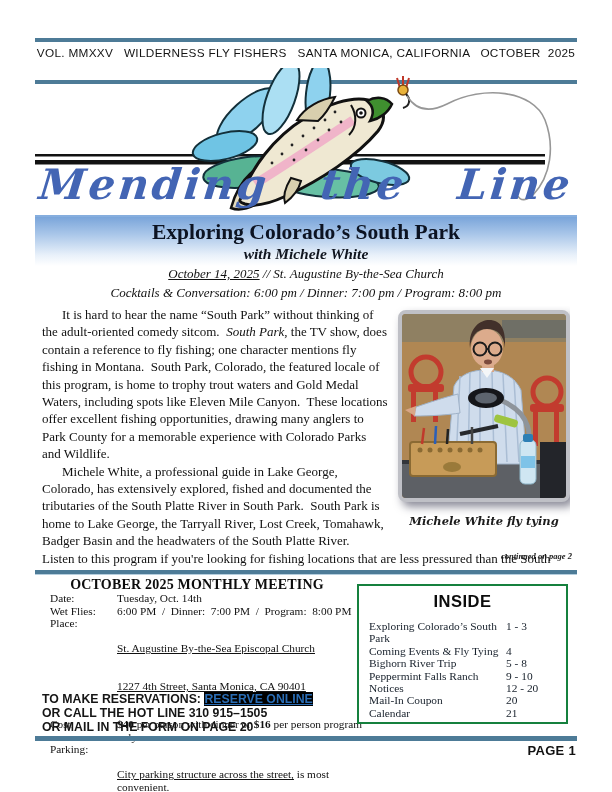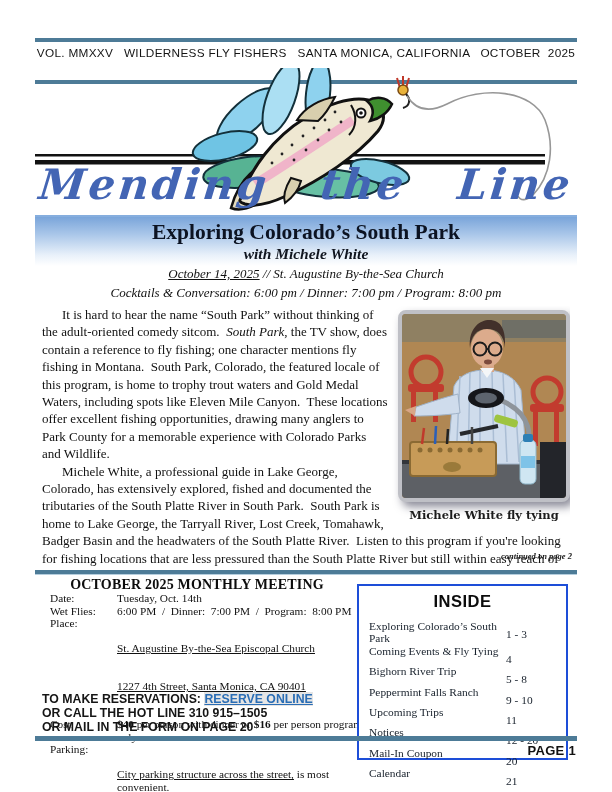--- a/index.html
+++ b/index.html
@@ -42,22 +42,22 @@
     position:absolute; left:42px; top:306px; width:528px; height:264px; overflow:hidden;
     font-size:13px; line-height:17.4px; text-align:left;
   }
   .photo-float { float:right; width:172px; margin:4px 0 4px 10px; }
   .photo-frame {
     width:164px; height:184px; border:4px solid #bfc0c6; border-radius:8px;
     overflow:hidden; box-shadow:4px 5px 8px rgba(30,30,55,.5); background:#8a8a8e;
   }
   .photo-frame svg { display:block; }
   .photo-caption {
-    margin-top:5px; text-align:center; font-family:"DejaVu Serif", serif;
-    font-weight:bold; font-size:11.5px; color:#1c1c1c;
+    margin-top:11px; text-align:center; font-family:"DejaVu Serif", serif;
+    font-style:italic; font-weight:bold; font-size:11.5px; color:#1c1c1c;
   }
   .article p { margin:0; text-indent:20px; white-space:pre-wrap; }
   .p1-italic { font-style:italic; }
   .continued-note {
     position:absolute; right:40px; top:551px;
     font-style:italic; font-weight:bold; font-size:8.5px; color:#222;
   }
   
   .section-rule { position:absolute; left:35px; top:570px; width:542px; height:4px; background:#4d7b97; border-bottom:1px solid #b5cede; }
   
@@ -69,34 +69,34 @@
   .mrow { display:flex;gap:12px; }
   .mlabel { width:55px; flex:none; }
   .mval { flex:1; white-space:pre-wrap; }
   .u { text-decoration:underline; }
   .b { font-weight:bold; }
   
   .reservations {
     position:absolute; left:42px; top:692px;
     font-family:"Liberation Sans", sans-serif; font-weight:bold; font-size:12.3px; line-height:14.2px; color:#151515;
   }
-  .reserve-link { color:#2a6db5; text-decoration:underline; background:#e5e5e5; cursor:pointer; }
+  .reserve-link { color:#2a6db5; text-decoration:underline; background:#000000; cursor:pointer; }
   
   .inside-box {
-    position:absolute; left:357px; top:584px; width:211px; height:176px;
-    border:2px solid #1d4ed8; background:#fff; box-sizing:border-box;
+    position:absolute; left:357px; top:584px; width:211px; height:140px;
+    border:2px solid #15803d; background:#fff; box-sizing:border-box;
   }
   .inside-title {
     margin-top:6px; text-align:center; font-family:"Liberation Sans", sans-serif;
     font-weight:bold; font-size:16.5px; letter-spacing:.5px; color:#0c0c0c;
   }
   .inside-list { margin:9px 10px 0 10px; font-size:11.4px; line-height:12.4px; color:#17202b; }
   .inside-row { display:flex; }
   .inside-label { flex:1; }
-  .inside-pages { width:50px; flex:none;margin-top:8px; }
+  .inside-pages { width:50px; flex:none; }
   
   .bottom-bar { position:absolute; left:35px; top:736px; width:542px; height:5px; background:#4d7b97; }
   .page-number {
     position:absolute; right:36px; top:743px;
     font-family:"Liberation Sans", sans-serif; font-weight:bold; font-size:13px; letter-spacing:.3px; color:#111;
   }
 </style>
 </head>
 <body>
 
@@ -308,24 +308,20 @@
         </div>
       <div class="inside-row">
           <span class="inside-label">Bighorn River Trip</span>
           <span class="inside-pages">5 - 8</span>
         </div>
       <div class="inside-row">
           <span class="inside-label">Peppermint Falls Ranch</span>
           <span class="inside-pages">9 - 10</span>
         </div>
       <div class="inside-row">
-          <span class="inside-label">Upcoming Trips</span>
-          <span class="inside-pages">11</span>
-        </div>
-      <div class="inside-row">
           <span class="inside-label">Notices</span>
           <span class="inside-pages">12 - 20</span>
         </div>
       <div class="inside-row">
           <span class="inside-label">Mail-In Coupon</span>
           <span class="inside-pages">20</span>
         </div>
       <div class="inside-row">
           <span class="inside-label">Calendar</span>
           <span class="inside-pages">21</span>

